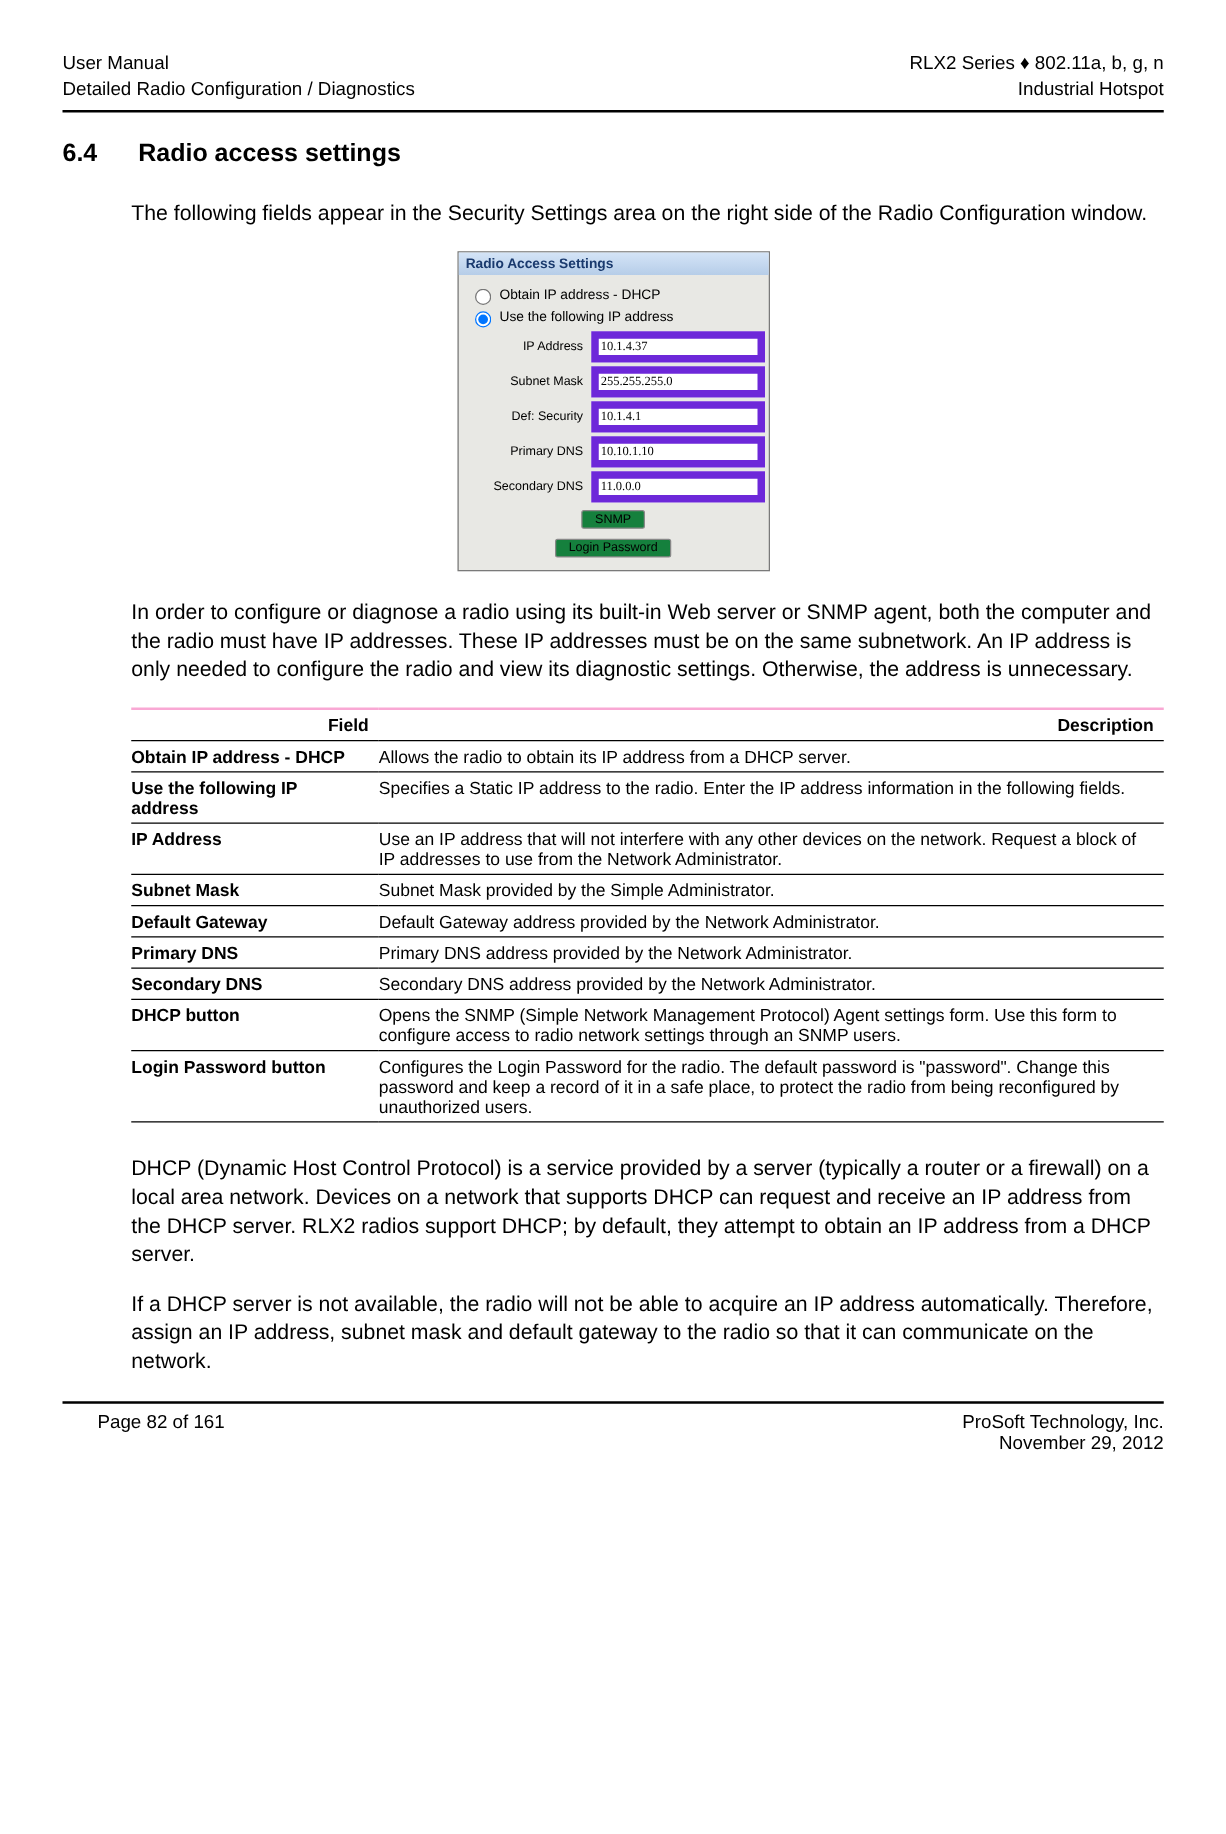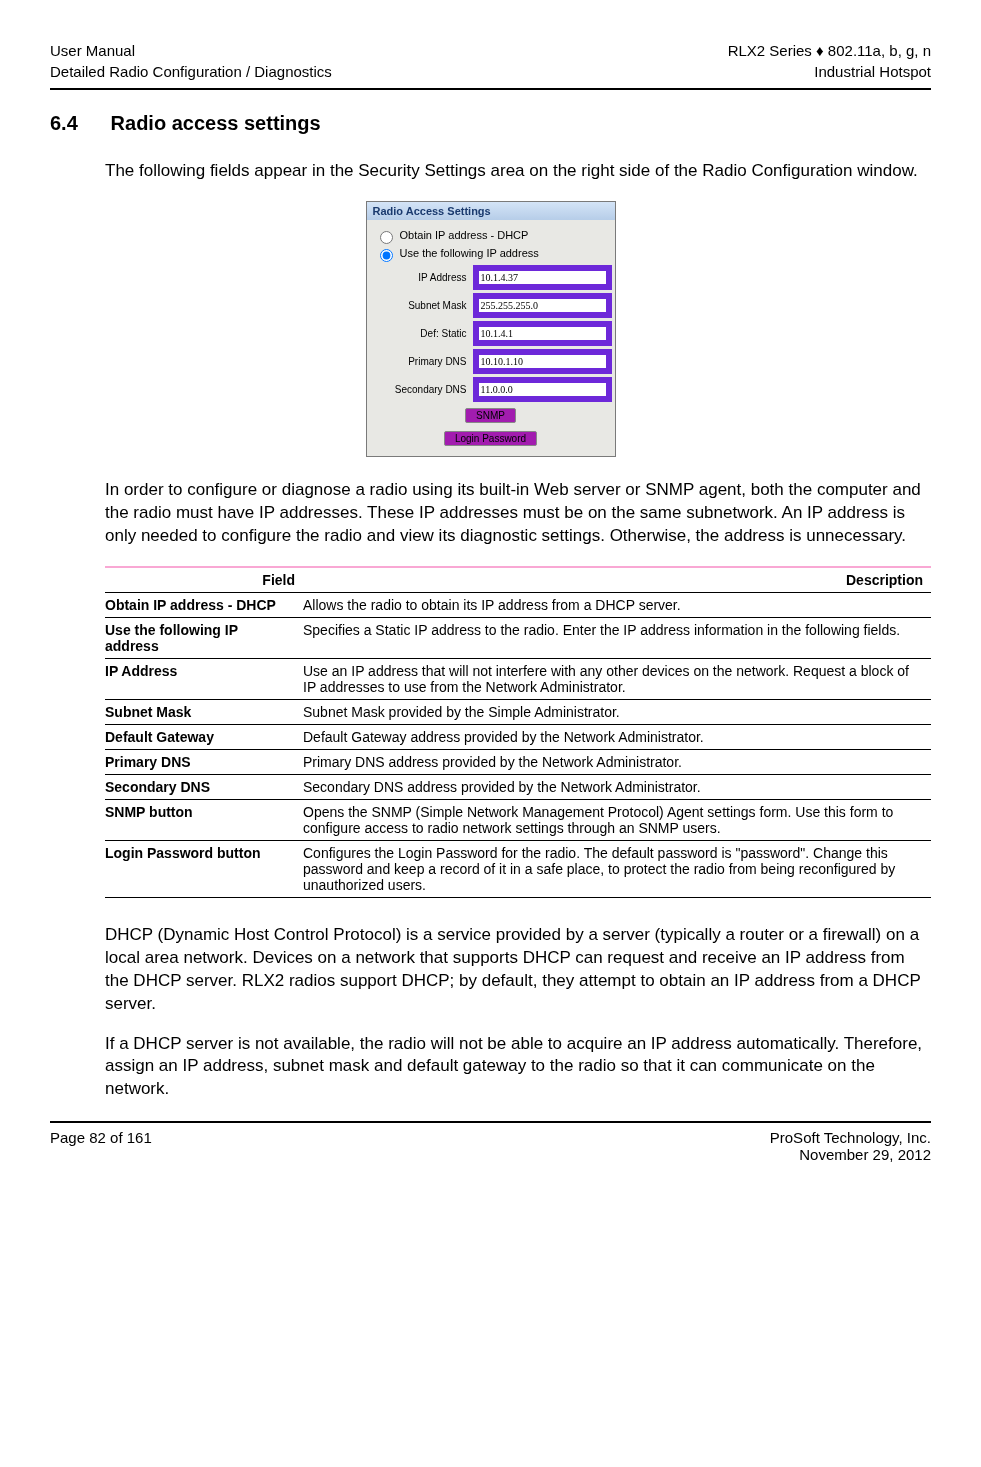--- a/index.html
+++ b/index.html
@@ -74,21 +74,21 @@
     font-size: 10px;
     padding: 1px 2px;
     border: 6px solid #6d28d9;
     background: #fff;
     font-family: Liberation Serif, serif;
   }
   .btn-row { text-align: center; margin-top: 4px;}
   .win-btn {
     font-size: 10px;
     padding: 1px 10px;
-    background: #a21caf;
+    background: #15803d;
     border: 1px solid #888;
     border-radius: 2px;
     margin: 2px 2px;
   }
   table.desc {
     border-collapse: collapse;
     width: calc(100% - 55px);
     margin-left: 55px;
     margin-top: 18px;
     font-size: 14px;
@@ -103,20 +103,21 @@
     font-weight: bold;
     border-top: 2px solid #f9a8d4;
     text-align: right;
   }
   table.desc tr:last-child td { border-bottom: 1px solid #000;}
   table.desc td.f { font-weight: bold; width: 190px;}
   .footer {
     display: flex;
     justify-content: space-between;
     font-size: 15px;
+    margin-left: 28px;
   }
   .footer .right { text-align: right; }
 </style>
 </head>
 <body>
 
 <div class="header-row">
   <div class="left">
     <div>User Manual</div>
     <div>Detailed Radio Configuration / Diagnostics</div>
@@ -149,21 +150,21 @@
       </div>
       <div class="field-row">
         <label>IP Address</label>
         <input type="text" value="10.1.4.37" style="">
       </div>
       <div class="field-row">
         <label>Subnet Mask</label>
         <input type="text" value="255.255.255.0" style="">
       </div>
       <div class="field-row">
-        <label>Def: Static</label>
+        <label>Def: Security</label>
         <input type="text" value="10.1.4.1" style="">
       </div>
       <div class="field-row">
         <label>Primary DNS</label>
         <input type="text" value="10.10.1.10" style="">
       </div>
       <div class="field-row">
         <label>Secondary DNS</label>
         <input type="text" value="11.0.0.0" style="">
       </div>
@@ -207,21 +208,21 @@
       </tr>
   <tr>
         <td class="f">Primary DNS</td>
         <td>Primary DNS address provided by the Network Administrator.</td>
       </tr>
   <tr>
         <td class="f">Secondary DNS</td>
         <td>Secondary DNS address provided by the Network Administrator.</td>
       </tr>
   <tr>
-        <td class="f">SNMP button</td>
+        <td class="f">DHCP button</td>
         <td>Opens the SNMP (Simple Network Management Protocol) Agent settings form. Use this form to configure access to radio network settings through an SNMP users.</td>
       </tr>
   <tr>
         <td class="f">Login Password button</td>
         <td>Configures the Login Password for the radio. The default password is "password". Change this password and keep a record of it in a safe place, to protect the radio from being reconfigured by unauthorized users.</td>
       </tr>
 </tbody>
   </table>
 
 <p class="body-text" style="margin-top:26px">DHCP (Dynamic Host Control Protocol) is a service provided by a server (typically a router or a firewall) on a local area network. Devices on a network that supports DHCP can request and receive an IP address from the DHCP server. RLX2 radios support DHCP; by default, they attempt to obtain an IP address from a DHCP server.</p>

